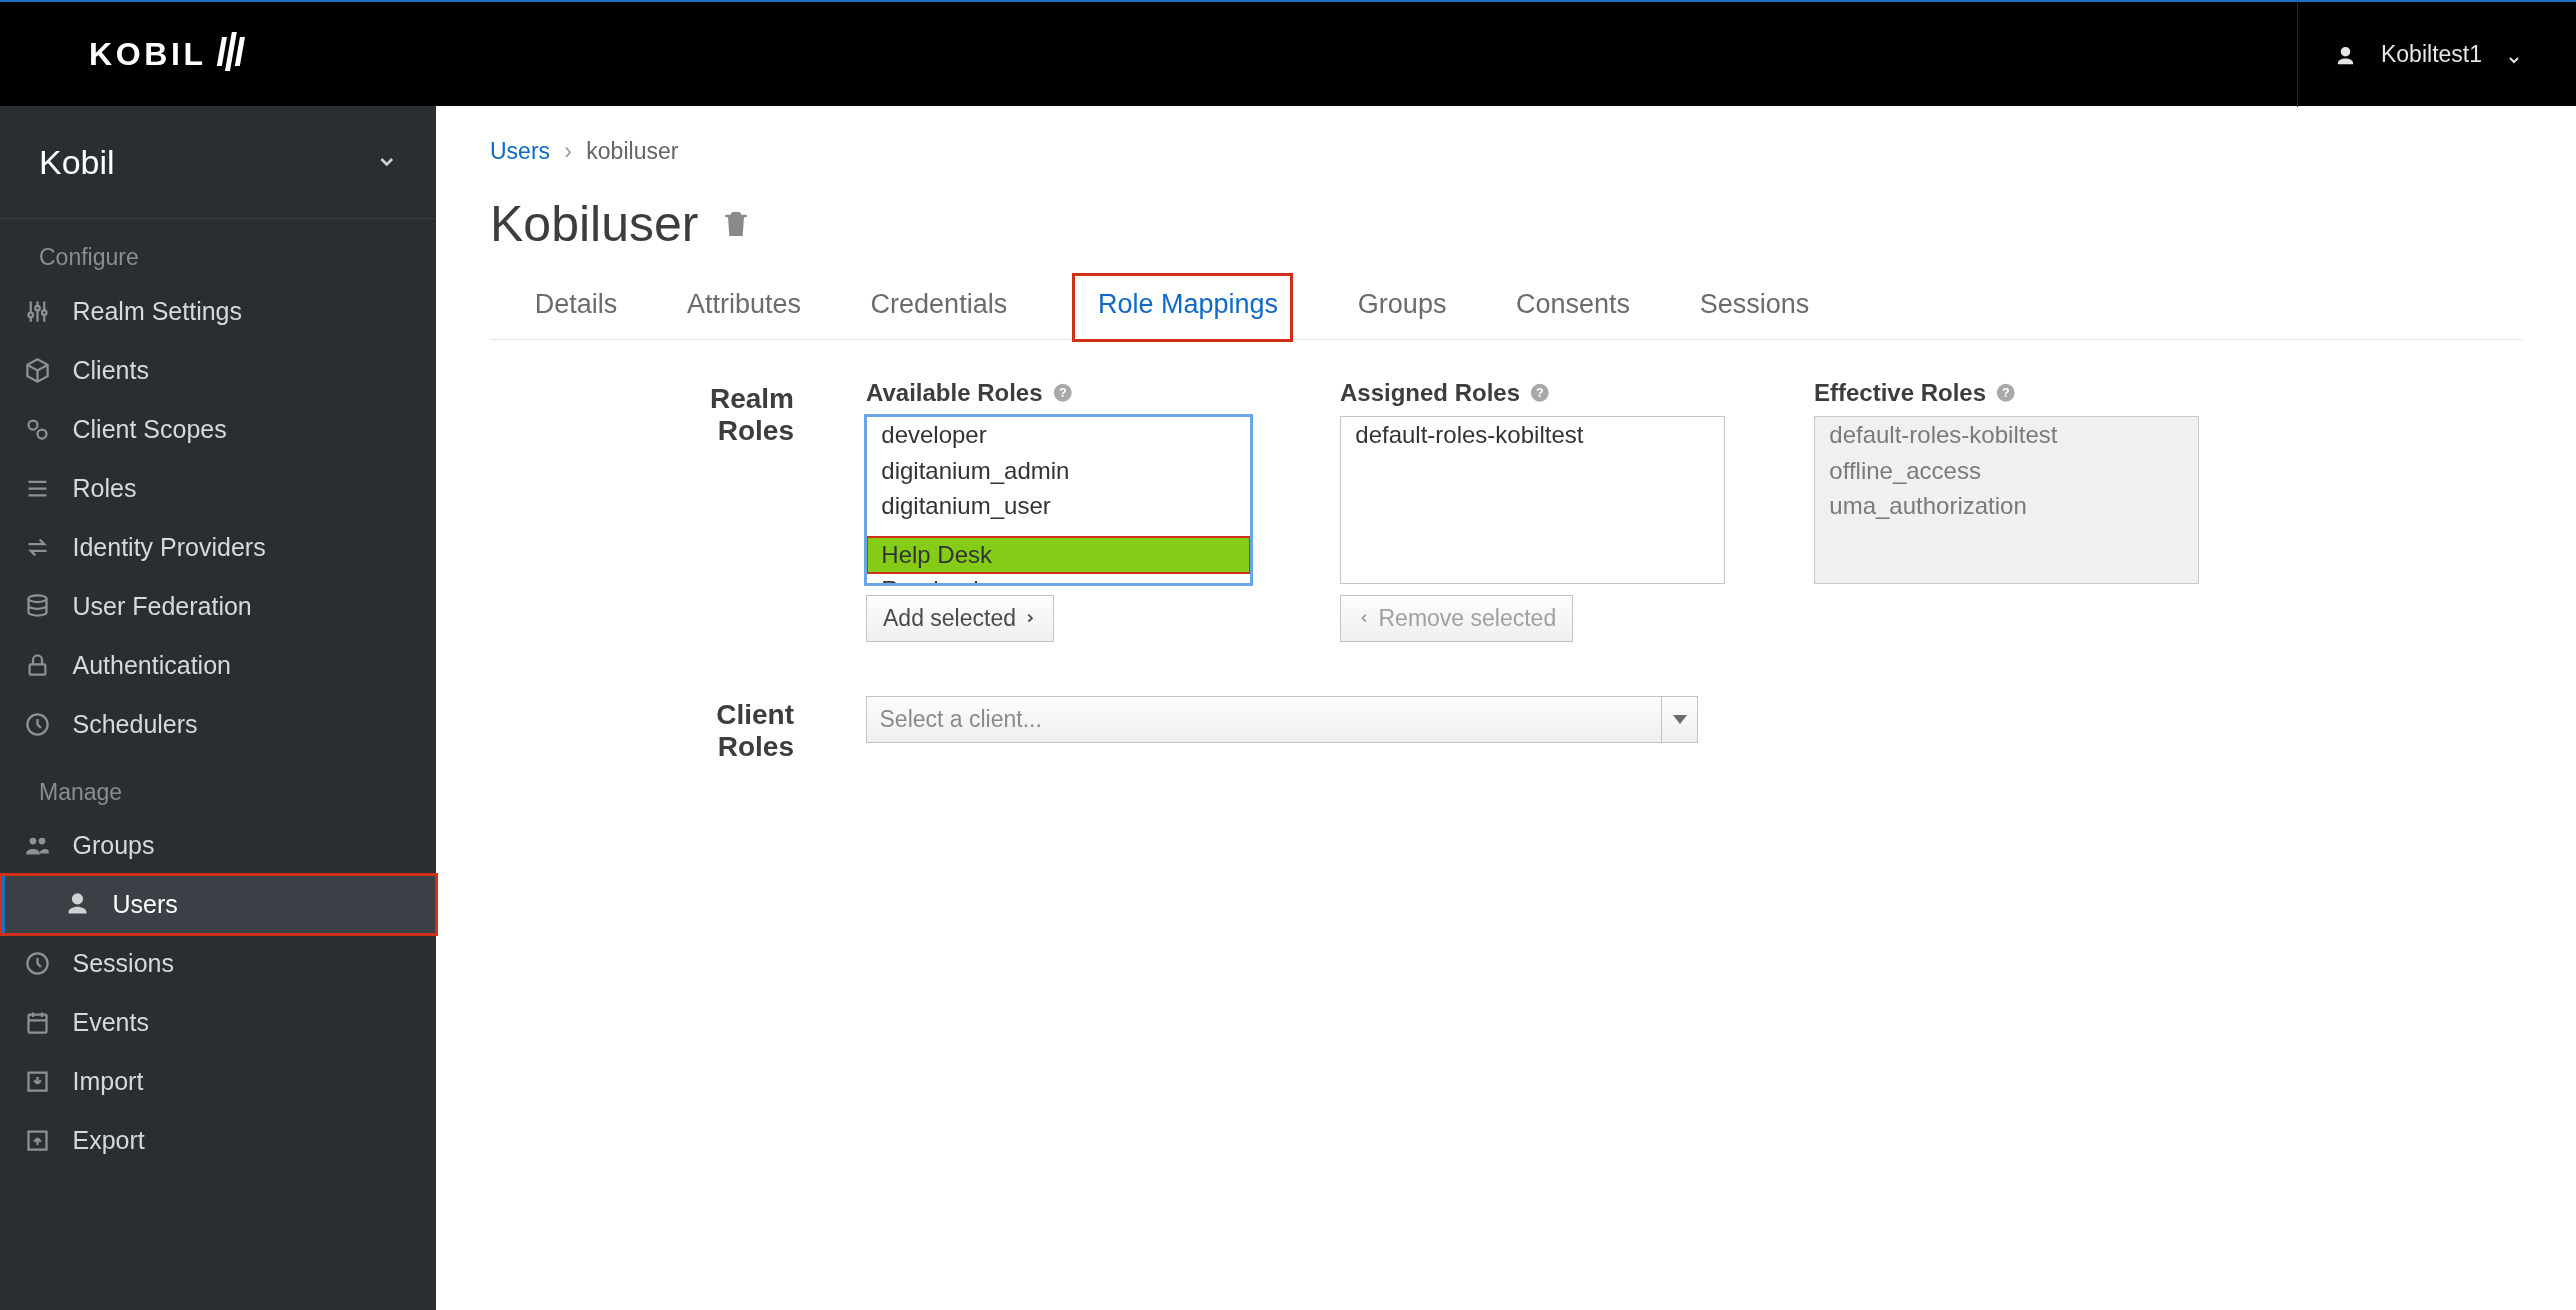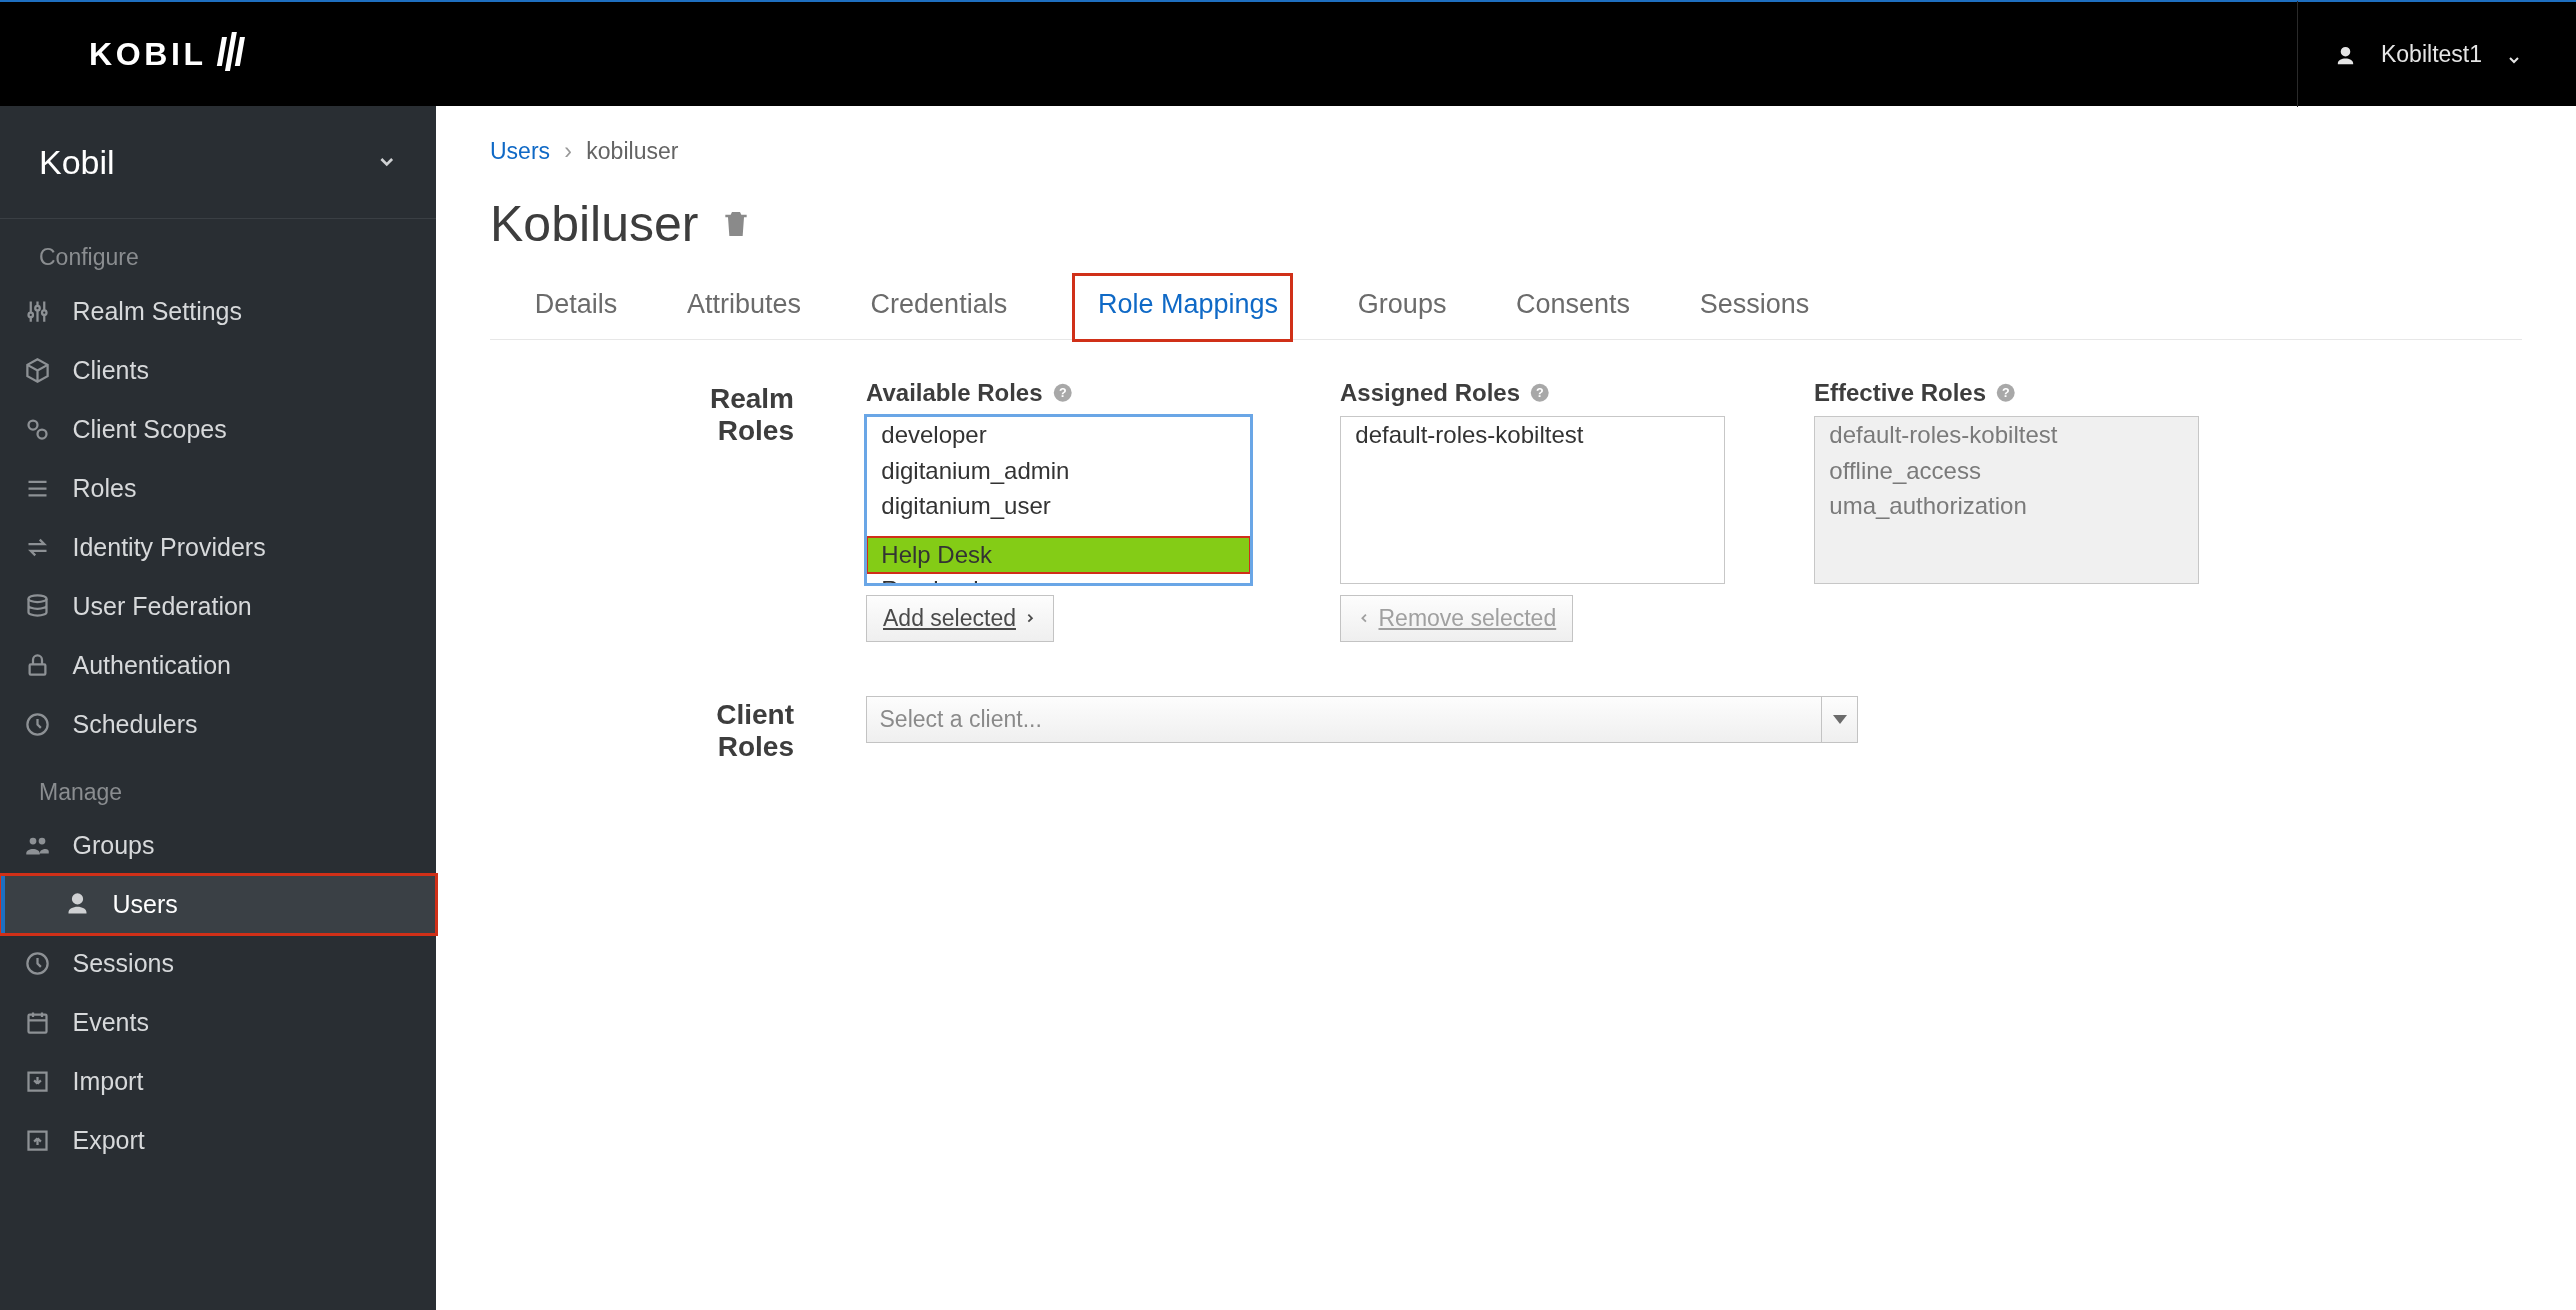--- a/index.html
+++ b/index.html
@@ -57,25 +57,25 @@
   .row-label { width: 143px; text-align: right; padding-top: 3.6px; font-size: 28px; color: #3d3d3d; font-weight: 600; }
   .roles-columns { display: flex; gap: 89px; }
   .col { width: 385px; }
   .col-header { display: flex; align-items: center; gap: 9px; font-weight: 700; color: #3d3d3d; margin-bottom: 9px; font-size: 24px; }
   .help-ic { width: 21.5px; height: 21.5px; color: #a8a8a8; }
   .listbox { border: 0.9px solid #c7c7c7; height: 168px; overflow: auto; background: #fff; font-size: 24px; }
   .listbox.focus { outline: 2.7px solid #6aa6e6; outline-offset: 0; border-color: #6aa6e6; }
   .listbox.readonly { background: #f0f0f0; color: #7a7a7a; }
   .list-row { padding: 1.8px 14.3px; cursor: pointer; line-height: 32px; }
   .list-row.selected { background: #84cc16; outline: 2.7px solid #d03018; outline-offset: -1.8px; margin-top: 13px; }
-  .btn { margin-top: 10.7px; border: 0.9px solid #c3c3c3; background: linear-gradient(#fdfdfd,#efefef); padding: 9px 16px; font-size: 23px; cursor: pointer; display: inline-flex; align-items: center; gap: 7.2px; color: #4a4a4a; text-decoration: underline; }
+  .btn { margin-top: 10.7px; border: 0.9px solid #c3c3c3; background: linear-gradient(#fdfdfd,#efefef); padding: 9px 16px; font-size: 23px; cursor: pointer; display: inline-flex; align-items: center; gap: 7.2px; color: #4a4a4a; }
   .btn[disabled] { color: #a0a0a0; cursor: default; }
   .btn .chev-sm { width: 14.3px; height: 14.3px; }
 
-  .client-select { width: 992px; height: 47px; border: 0.9px solid #c3c3c3; background: linear-gradient(#fdfdfd,#efefef); display: flex; align-items: center; padding: 0 12.5px; color: #8a8a8a; position: relative; cursor: pointer; }
+  .client-select { width: 832px; height: 47px; border: 0.9px solid #c3c3c3; background: linear-gradient(#fdfdfd,#efefef); display: flex; align-items: center; padding: 0 12.5px; color: #8a8a8a; position: relative; cursor: pointer; }
   .client-select .drop-btn { position: absolute; right: 0; top: 0; bottom: 0; width: 36px; border-left: 0.9px solid #c3c3c3; display: flex; align-items: center; justify-content: center; }
   .client-select .tri { width: 0; height: 0; border-left: 7.2px solid transparent; border-right: 7.2px solid transparent; border-top: 9px solid #6b6b6b; }
 
   svg { display: block; }
 </style>
 </head>
 <body>
 
 <div class="topbar">
   <div class="logo">

